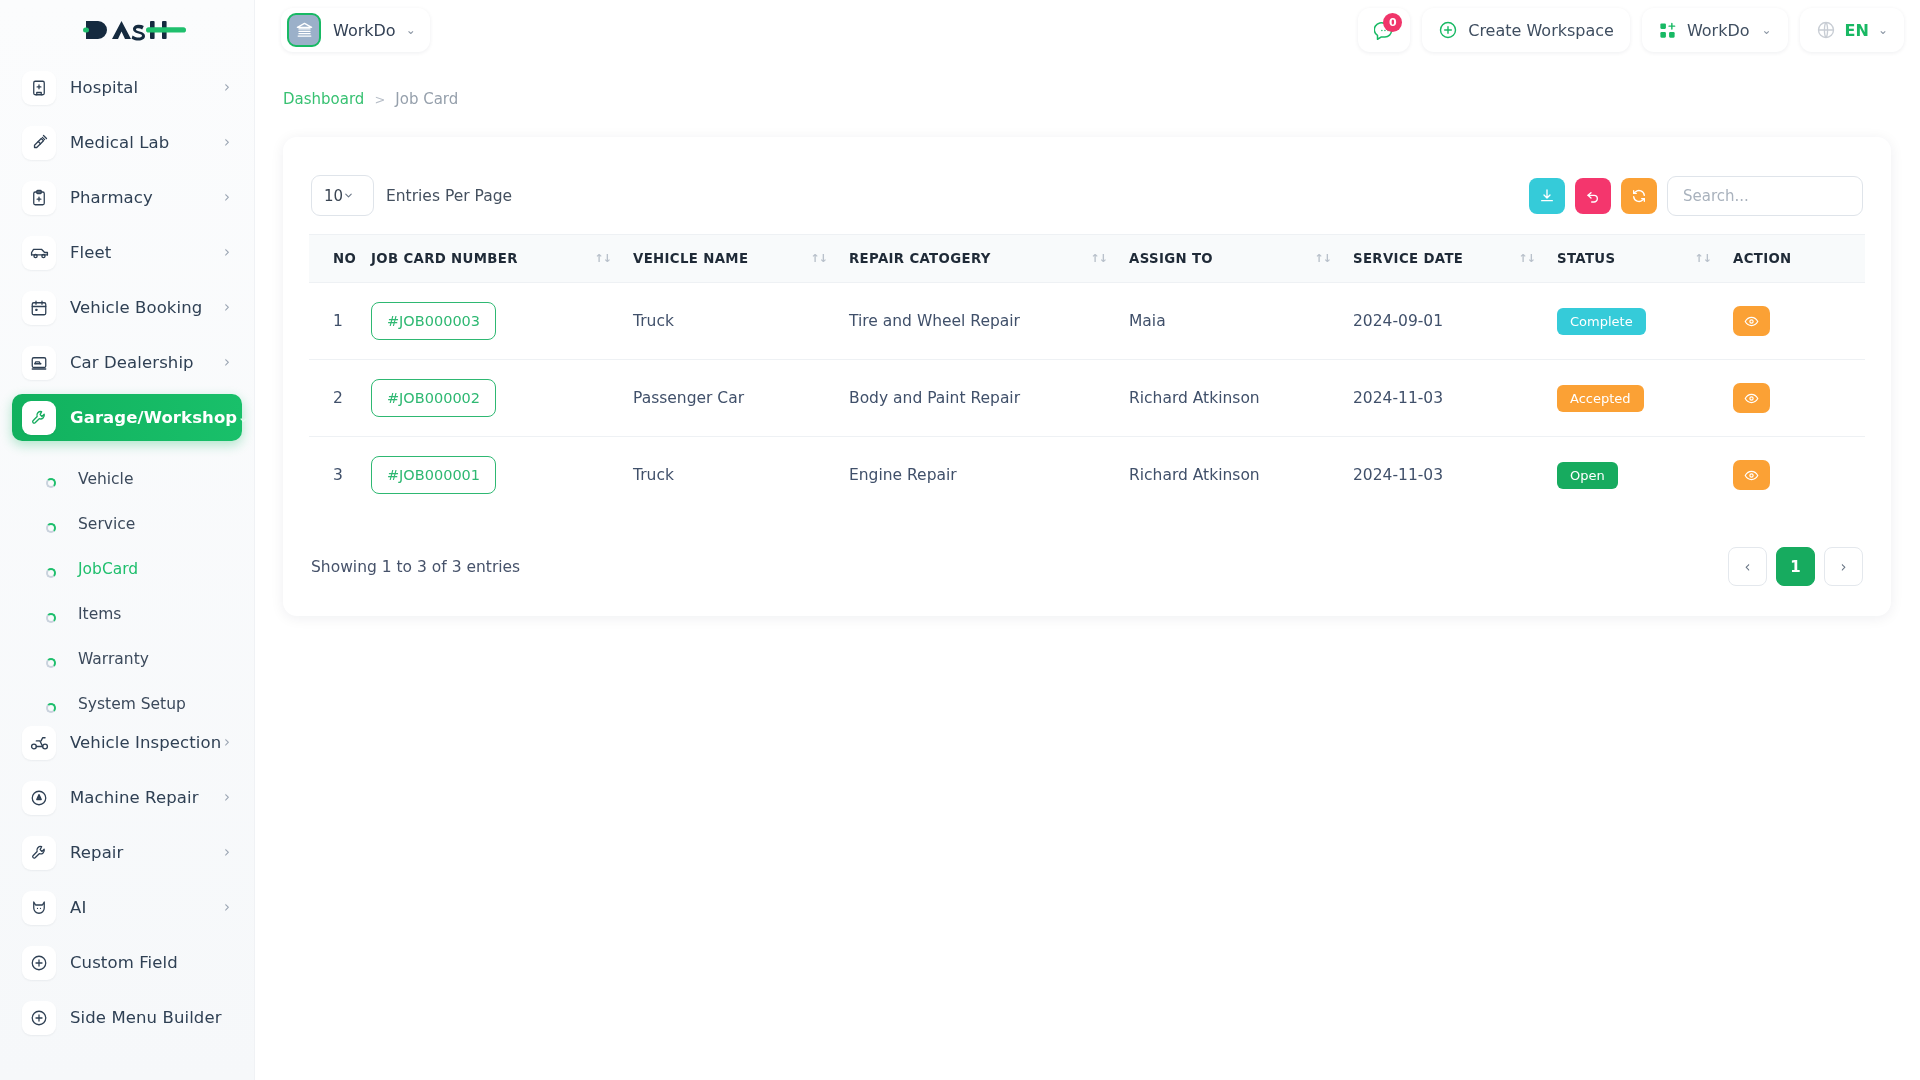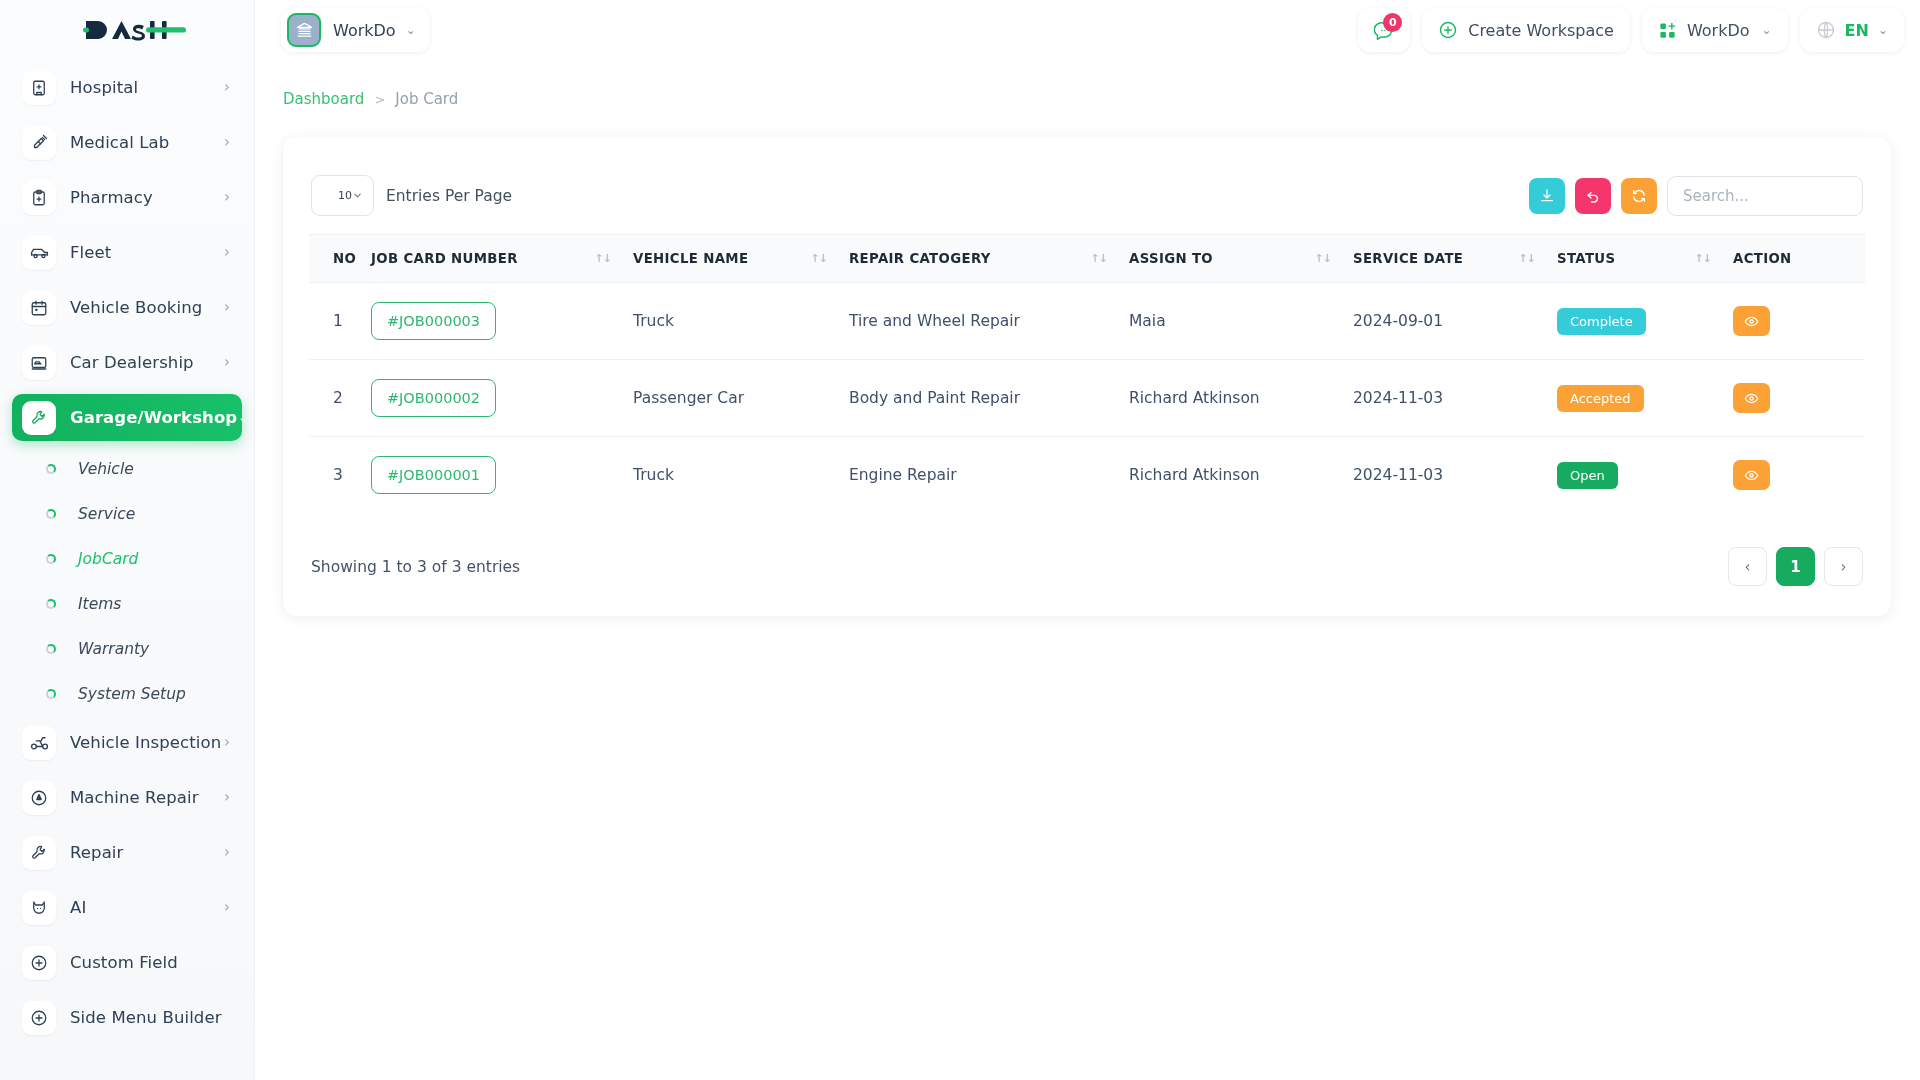--- a/index.html
+++ b/index.html
@@ -73,26 +73,25 @@
   .nav-item.active {
     background: #14b863;
     background: linear-gradient(90deg,#11b15e 0%, #19c06a 100%);
     box-shadow: 0 4px 12px rgba(20,184,99,.32);
   }
   .nav-item.active .lbl { color: #ffffff; font-weight: 600; }
   .nav-item.active .chev { color: #e8fbf0; }
 
   .sub-item {
     display: flex;
-    align-items: center;
+    align-items: flex-end;
     height: 39px;
     padding-left: 34px;
     margin-bottom: 6px;
     cursor: pointer;
-    font-style: italic;
   }
   .sub-item .dot {
     width: 10px; height: 10px;
     flex: 0 0 10px;
     margin-right: 22px;
     position: relative;
   }
   .sub-item .dot::before{
     content:"";
     position:absolute; inset:0;
@@ -203,23 +202,23 @@
     align-items: center;
     padding: 12px 2px 18px 2px;
   }
   .entries-wrap { display:flex; align-items:center; gap: 12px; }
   .select-box {
     width: 63px; height: 41px;
     border: 1px solid #dfe4ea;
     border-radius: 9px;
     background: #fff;
     display: flex; align-items: center;
-    justify-content: flex-end;
+    justify-content: flex-start;
     padding: 0 10px 0 12px;
-    font-size: 11px;
+    font-size: 15px;
     color: #3a4553;
     cursor: pointer;
   }
   .entries-lbl { font-size: 15.5px; color: #44505f; }
 
   .toolbar-right { margin-left: auto; display: flex; align-items: center; gap: 10px; }
   .sq-btn {
     width: 36px; height: 36px;
     border-radius: 8px;
     display: flex; align-items: center; justify-content: center;

